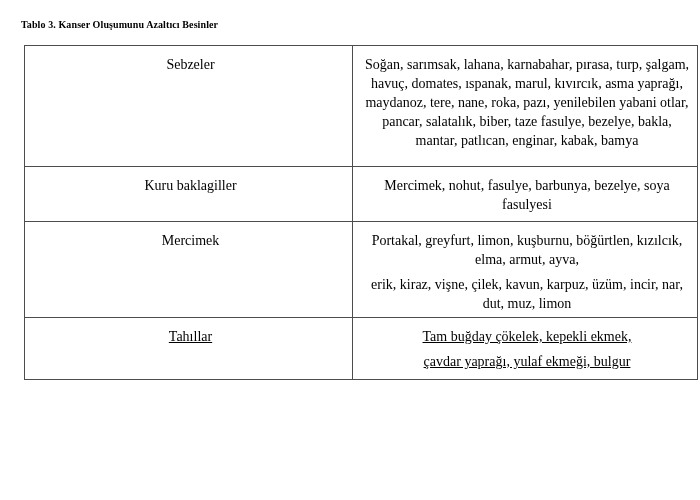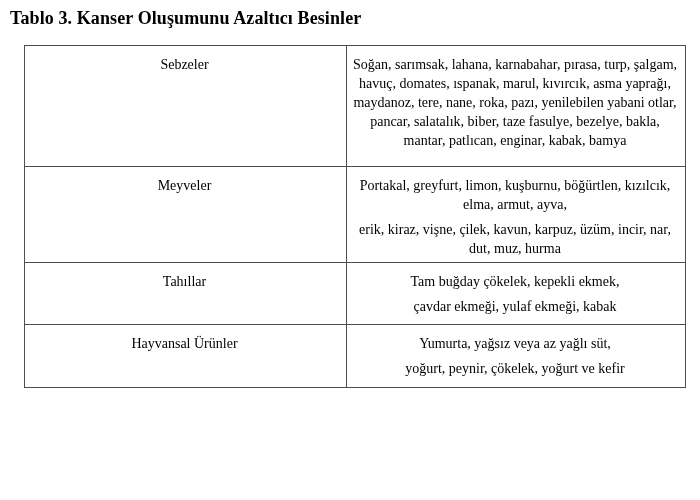--- a/index.html
+++ b/index.html
@@ -13,59 +13,59 @@
     height: 500px;
     background: #ffffff;
     font-family: "Liberation Serif", "DejaVu Serif", serif;
     color: #000000;
     overflow: hidden;
   }
   .doc-title {
     position: absolute;
     left: 10px;
     top: 8px;
-    margin: 0;
-    font-size: 18px;
+    margin: 11px;
+    font-size: 10px;
     font-weight: bold;
     letter-spacing: 0.1px;
     white-space: nowrap;
   }
   table.foods-table {
     position: absolute;
     left: 24px;
     top: 45px;
     width: 643px;
     border-collapse: collapse;
     table-layout: fixed;
   }
   table.foods-table td {
     border: 1px solid #4d4d4d;
     vertical-align: top;
     text-align: center;
-    padding: 9px 5px 3px 3px;
+    padding: 9px 5px 3px 9px;
     font-size: 14px;
     line-height: 19px;
   }
   td.category-cell {
     width: 313px;
   }
   td.foods-cell {
     width: 330px;
   }
   td p {
     margin: 0 0 6px 0;
   }
   td p:last-child {
     margin-bottom: 0;
   }
   tr.r1 { height: 121px; }
   tr.r2 { height: 55px; }
   tr.r3 { height: 96px; }
   tr.r4 { height: 40px; }
-  tr.r5 { height: 62px; }
+  tr.r5 { height: 62px; text-decoration: underline; }
   tr.r6 { height: 63px; }
 </style>
 </head>
 <body>
 
 <div class="page">
 
   <h1 class="doc-title">Tablo 3. Kanser Oluşumunu Azaltıcı Besinler</h1>
 
   <table class="foods-table">
@@ -73,48 +73,47 @@
 
       <tr class="r1">
         <td class="category-cell">
           <p>Sebzeler</p>
         </td>
         <td class="foods-cell">
           <p>Soğan, sarımsak, lahana, karnabahar, pırasa, turp, şalgam, havuç, domates, ıspanak, marul, kıvırcık, asma yaprağı, maydanoz, tere, nane, roka, pazı, yenilebilen yabani otlar, pancar, salatalık, biber, taze fasulye, bezelye, bakla, mantar, patlıcan, enginar, kabak, bamya</p>
         </td>
       </tr>
 
+      <tr class="r2">
+        <td class="category-cell">
+          <p>Kuru baklagiller</p>
+        </td>
+        <td class="foods-cell">
+          <p>Mercimek, nohut, fasulye, barbunya, bezelye, soya fasulyesi</p>
+        </td>
+      </tr>
 
       <tr class="r3">
         <td class="category-cell">
-          <p>Meyveler</p>
+          <p>Mercimek</p>
         </td>
         <td class="foods-cell">
           <p>Portakal, greyfurt, limon, kuşburnu, böğürtlen, kızılcık, elma, armut, ayva,</p>
-          <p>erik, kiraz, vişne, çilek, kavun, karpuz, üzüm, incir, nar, dut, muz, hurma</p>
+          <p>erik, kiraz, vişne, çilek, kavun, karpuz, üzüm, incir, nar, dut, muz, limon</p>
         </td>
       </tr>
 
 
       <tr class="r5">
         <td class="category-cell">
           <p>Tahıllar</p>
         </td>
         <td class="foods-cell">
           <p>Tam buğday çökelek, kepekli ekmek,</p>
-          <p>çavdar ekmeği, yulaf ekmeği, kabak</p>
+          <p>çavdar yaprağı, yulaf ekmeği, bulgur</p>
         </td>
       </tr>
 
-      <tr class="r6">
-        <td class="category-cell">
-          <p>Hayvansal Ürünler</p>
-        </td>
-        <td class="foods-cell">
-          <p>Yumurta, yağsız veya az yağlı süt,</p>
-          <p>yoğurt, peynir, çökelek, yoğurt ve kefir</p>
-        </td>
-      </tr>
 
     </tbody>
   </table>
 
 </div>
 
 </body></html>

